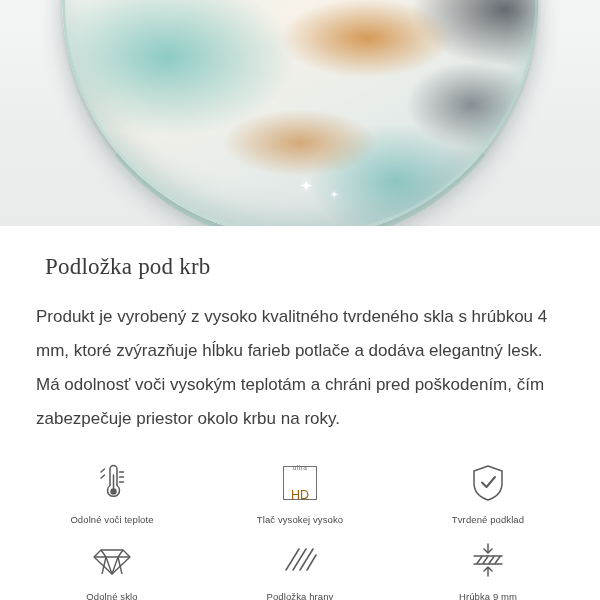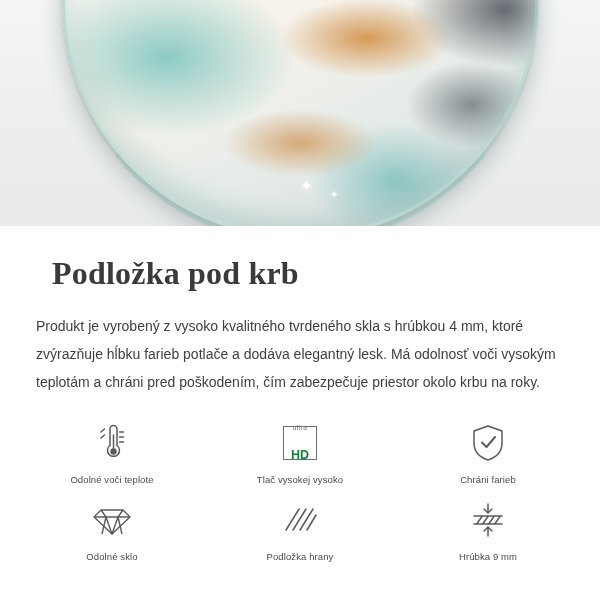--- a/index.html
+++ b/index.html
@@ -89,31 +89,31 @@
   }
   .sparkle.s1 { left: 300px; top: 178px; font-size: 15px; }
   .sparkle.s2 { left: 330px; top: 190px; font-size: 10px; }
 
   
   .content {
     padding: 26px 36px 0 36px;
   }
   .headline {
     font-family: "Liberation Serif", serif;
-    font-size: 32px;
+    font-size: 23px;
     line-height: 1.32;
     color: #3a3a3a;
-    font-weight: 700;
-    margin: 0 0 18px 16px;
+    font-weight: 400;
+    margin: 0 0 18px 9px;
     letter-spacing: 0.2px;
   }
   .headline .l2 { display: block; }
 
   .paragraph {
-    font-size: 14px;
+    font-size: 17px;
     line-height: 2.0;
     color: #3f3f3f;
     margin: 0;
     max-width: 534px;
   }
 
   
   .features {
     margin-top: 24px;
     padding: 0 18px;
@@ -142,21 +142,21 @@
     letter-spacing: 0.1px;
   }
   .ultrahd {
     width: 34px; height: 34px;
     border: 1.6px solid #6e6e6e;
     display: flex; flex-direction: column;
     align-items: center; justify-content: center;
     line-height: 1;
   }
   .ultrahd .u1 { font-size: 6.5px; letter-spacing: 0.4px; color: #6e6e6e; }
-  .ultrahd .u2 { font-size: 12.5px; font-weight: bold; color: #15803d; margin-top: 17px; }
+  .ultrahd .u2 { font-size: 12.5px; font-weight: normal; color: #a16207; margin-top: 17px; }
 </style>
 </head>
 <body>
 
 <div class="page">
 
   <div class="hero">
     <div class="hero-bg"></div>
     <div class="glass-disc"></div>
     <div class="disc-edge"></div>
@@ -199,21 +199,21 @@
       <div class="feature-label">Tlač vysokej vysoko</div>
     </div>
 
     <div class="feature">
       <div class="feature-icon">
         <svg width="36" height="42" viewBox="0 0 36 42" fill="none" stroke="#5a5a5a" stroke-width="1.5" stroke-linejoin="round">
           <path d="M18 4 L32 9 v12 c0 9 -6.5 14.5 -14 17 c-7.5 -2.5 -14 -8 -14 -17 V9 Z"></path>
           <path d="M12 20.5 l4.5 4.5 L25 15" stroke-width="2" stroke-linecap="round"></path>
         </svg>
       </div>
-      <div class="feature-label">Chráni farieb</div>
+      <div class="feature-label">Tvrdené podklad</div>
     </div>
 
     <div class="feature">
       <div class="feature-icon">
         <svg width="40" height="36" viewBox="0 0 40 36" fill="none" stroke="#5a5a5a" stroke-width="1.4" stroke-linejoin="round">
           <path d="M9 8 h22 l7 7 -18 17 -18 -17 Z"></path>
           <path d="M2 15 h36"></path>
           <path d="M9 8 l5 7 -4 17"></path>
           <path d="M31 8 l-5 7 4 17"></path>
           <path d="M14 15 l6 17 6 -17"></path>

